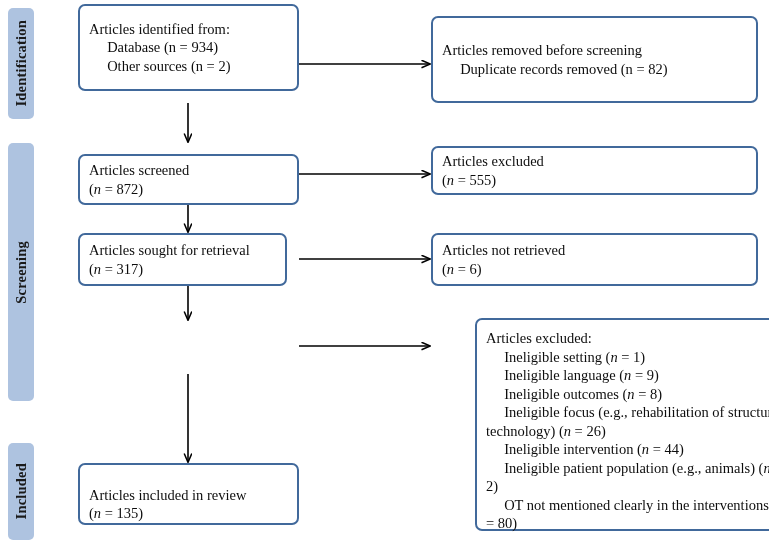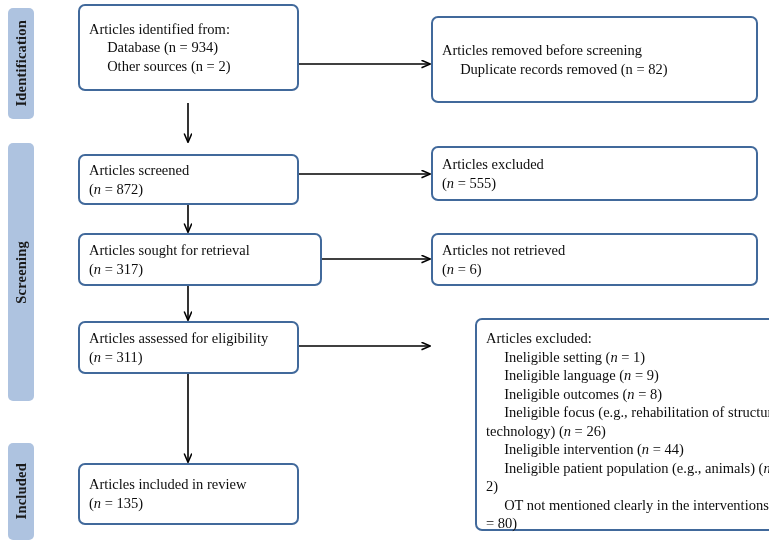--- a/index.html
+++ b/index.html
@@ -100,41 +100,37 @@
     <div class="box-text">Articles identified from:
      Database (n = 934)
      Other sources (n = 2)</div>
   </div>
 
   <div class="flow-box" style="left:78px;top:146px;width:221px;height:51px;margin-top:8px;">
     <div class="box-text">Articles screened
 (<i>n</i> = 872)</div>
   </div>
 
-  <div class="flow-box" style="left:78px;top:233px;width:244px;height:53px;">
+  <div class="flow-box" style="left:78px;top:233px;width:209px;height:53px;">
     <div class="box-text">Articles sought for retrieval
 (<i>n</i> = 317)</div>
   </div>
 
-  <div class="flow-box" style="left:78px;top:321px;width:221px;height:53px;">
-    <div class="box-text">Articles assessed for eligibility
-(<i>n</i> = 311)</div>
-  </div>
 
-  <div class="flow-box" style="left:78px;top:463px;width:221px;height:62px;">
+  <div class="flow-box" style="left:78px;top:463px;width:221px;height:62px;align-items:flex-end;">
     <div class="box-text">Articles included in review
 (<i>n</i> = 135)</div>
   </div>
 
   <div class="flow-box" style="left:431px;top:16px;width:327px;height:87px;">
     <div class="box-text">Articles removed before screening
      Duplicate records removed (n = 82)</div>
   </div>
 
-  <div class="flow-box" style="left:431px;top:146px;width:327px;height:55px;">
+  <div class="flow-box" style="left:431px;top:146px;width:327px;height:49px;">
     <div class="box-text">Articles excluded
 (<i>n</i> = 555)</div>
   </div>
 
   <div class="flow-box" style="left:431px;top:233px;width:327px;height:53px;">
     <div class="box-text">Articles not retrieved
 (<i>n</i> = 6)</div>
   </div>
 
   <div class="flow-box topalign" style="left:431px;top:318px;width:327px;height:213px;">

